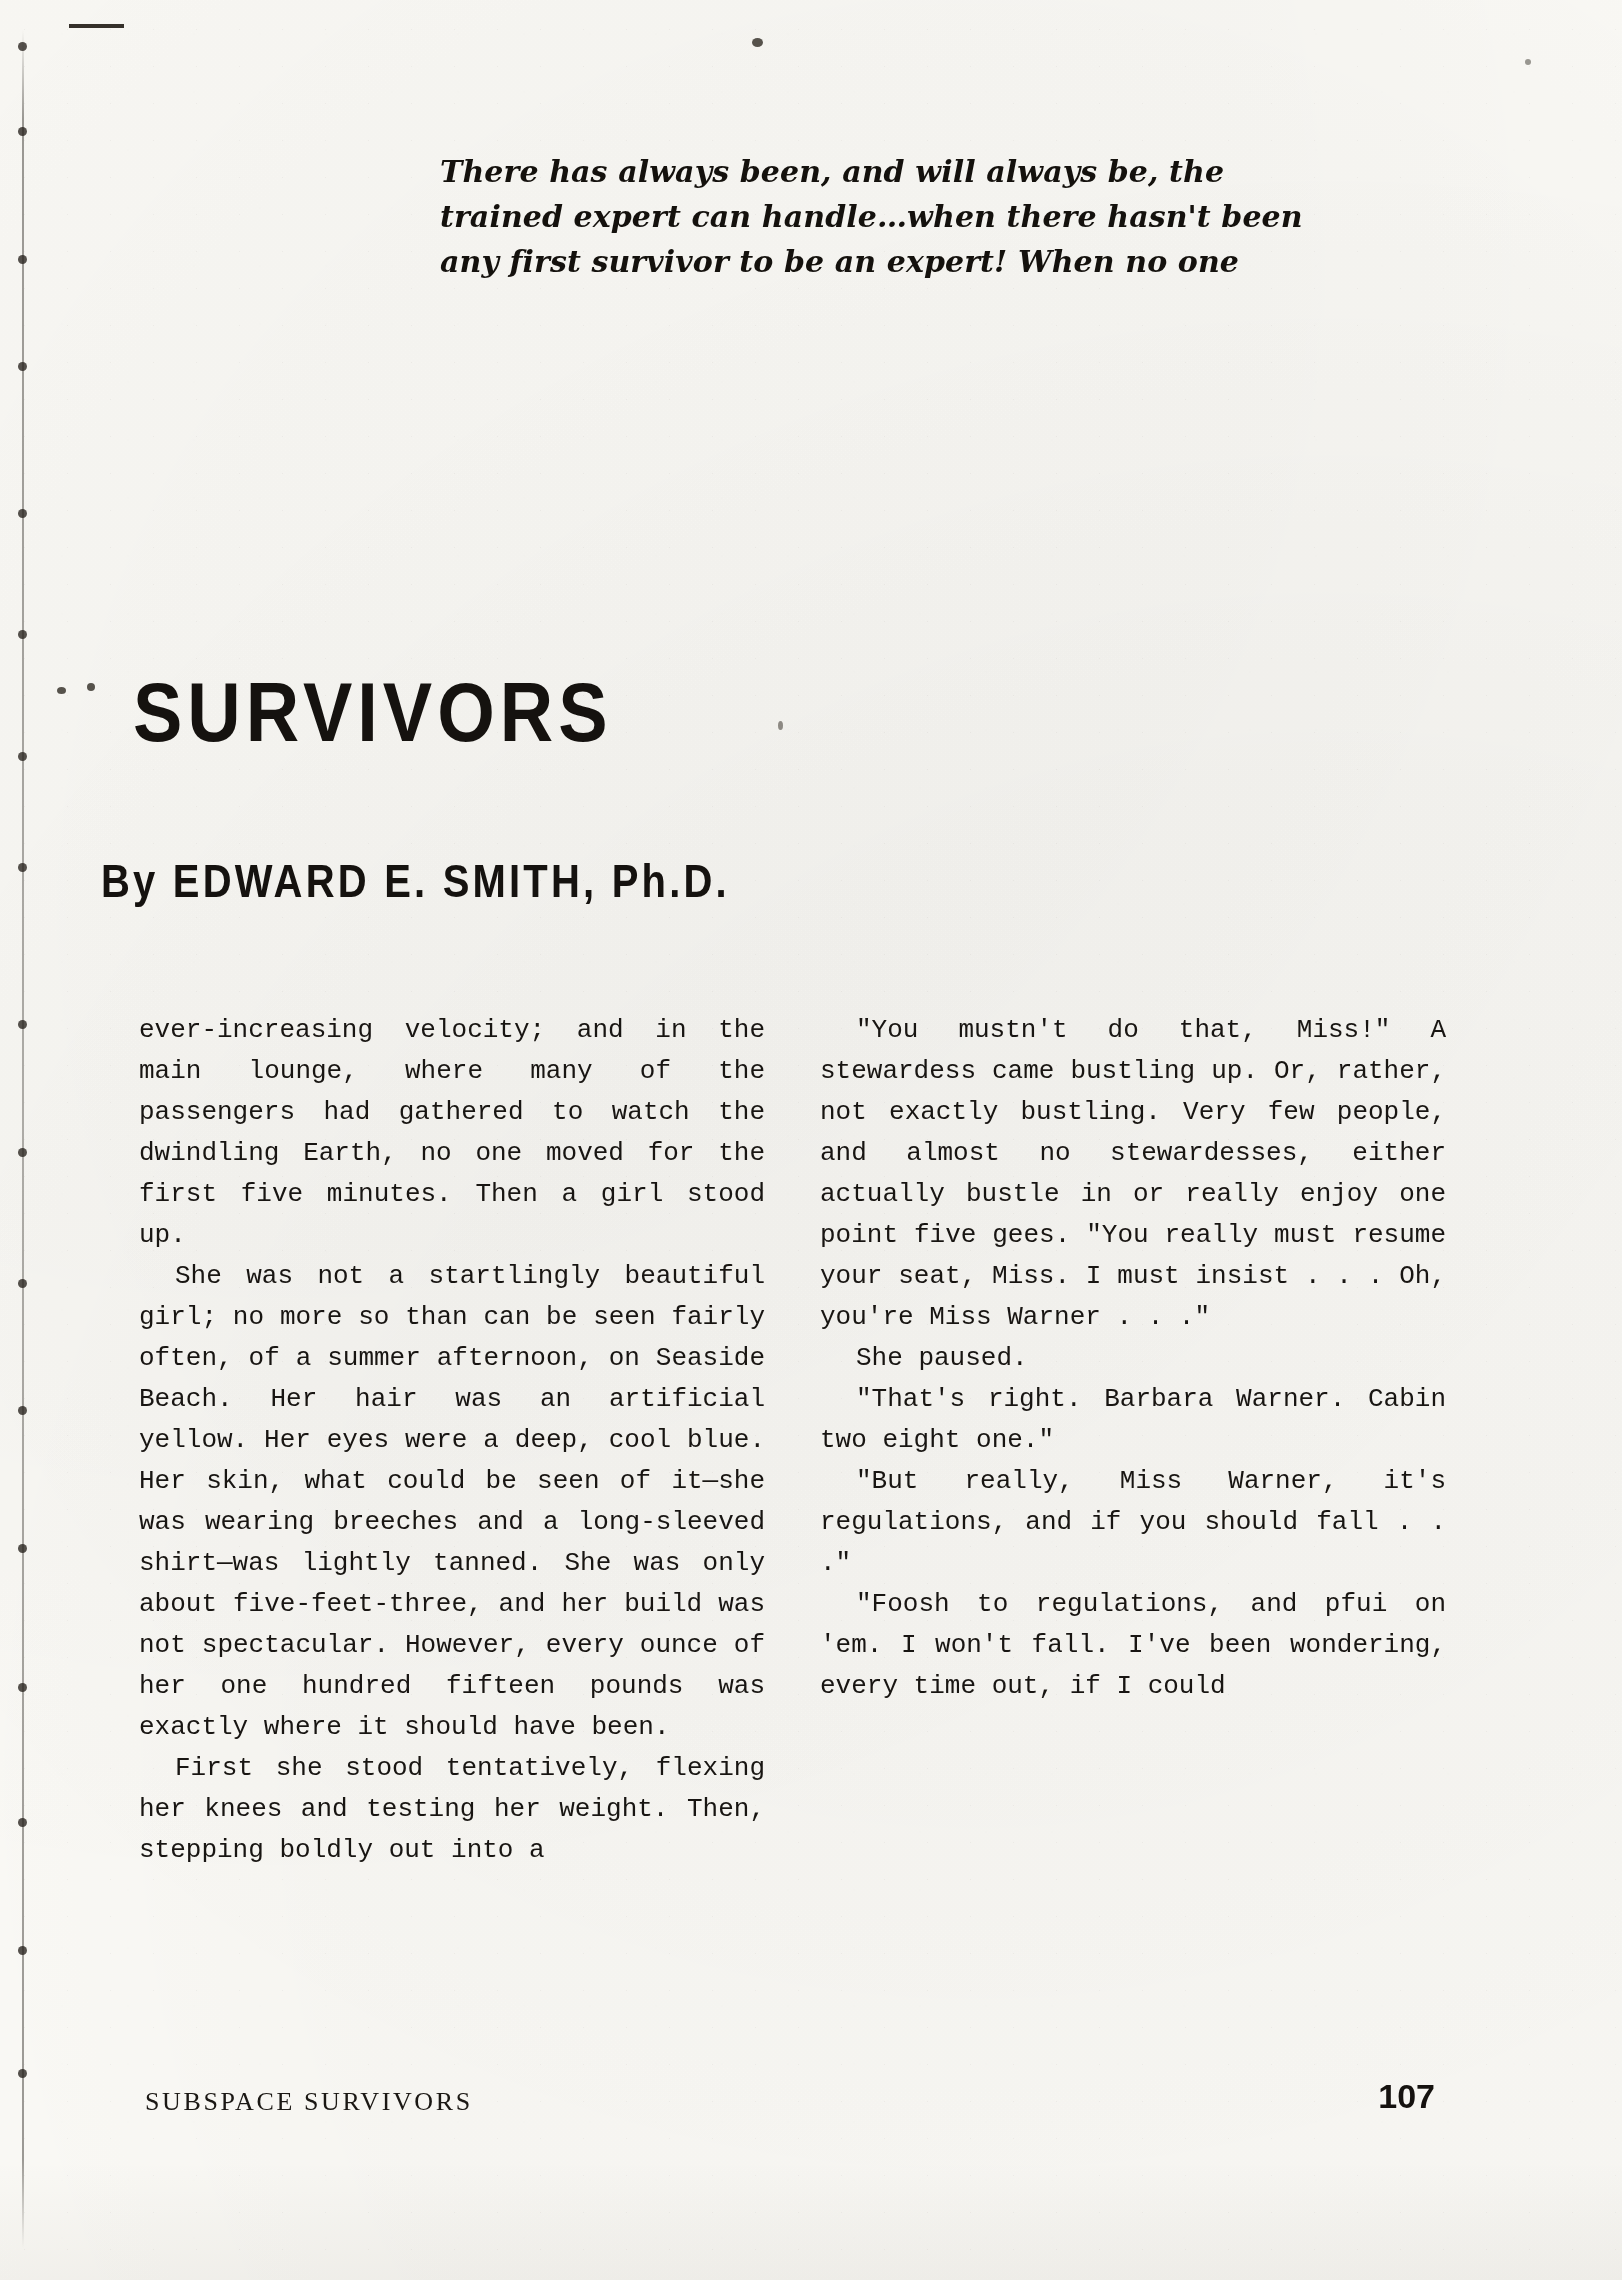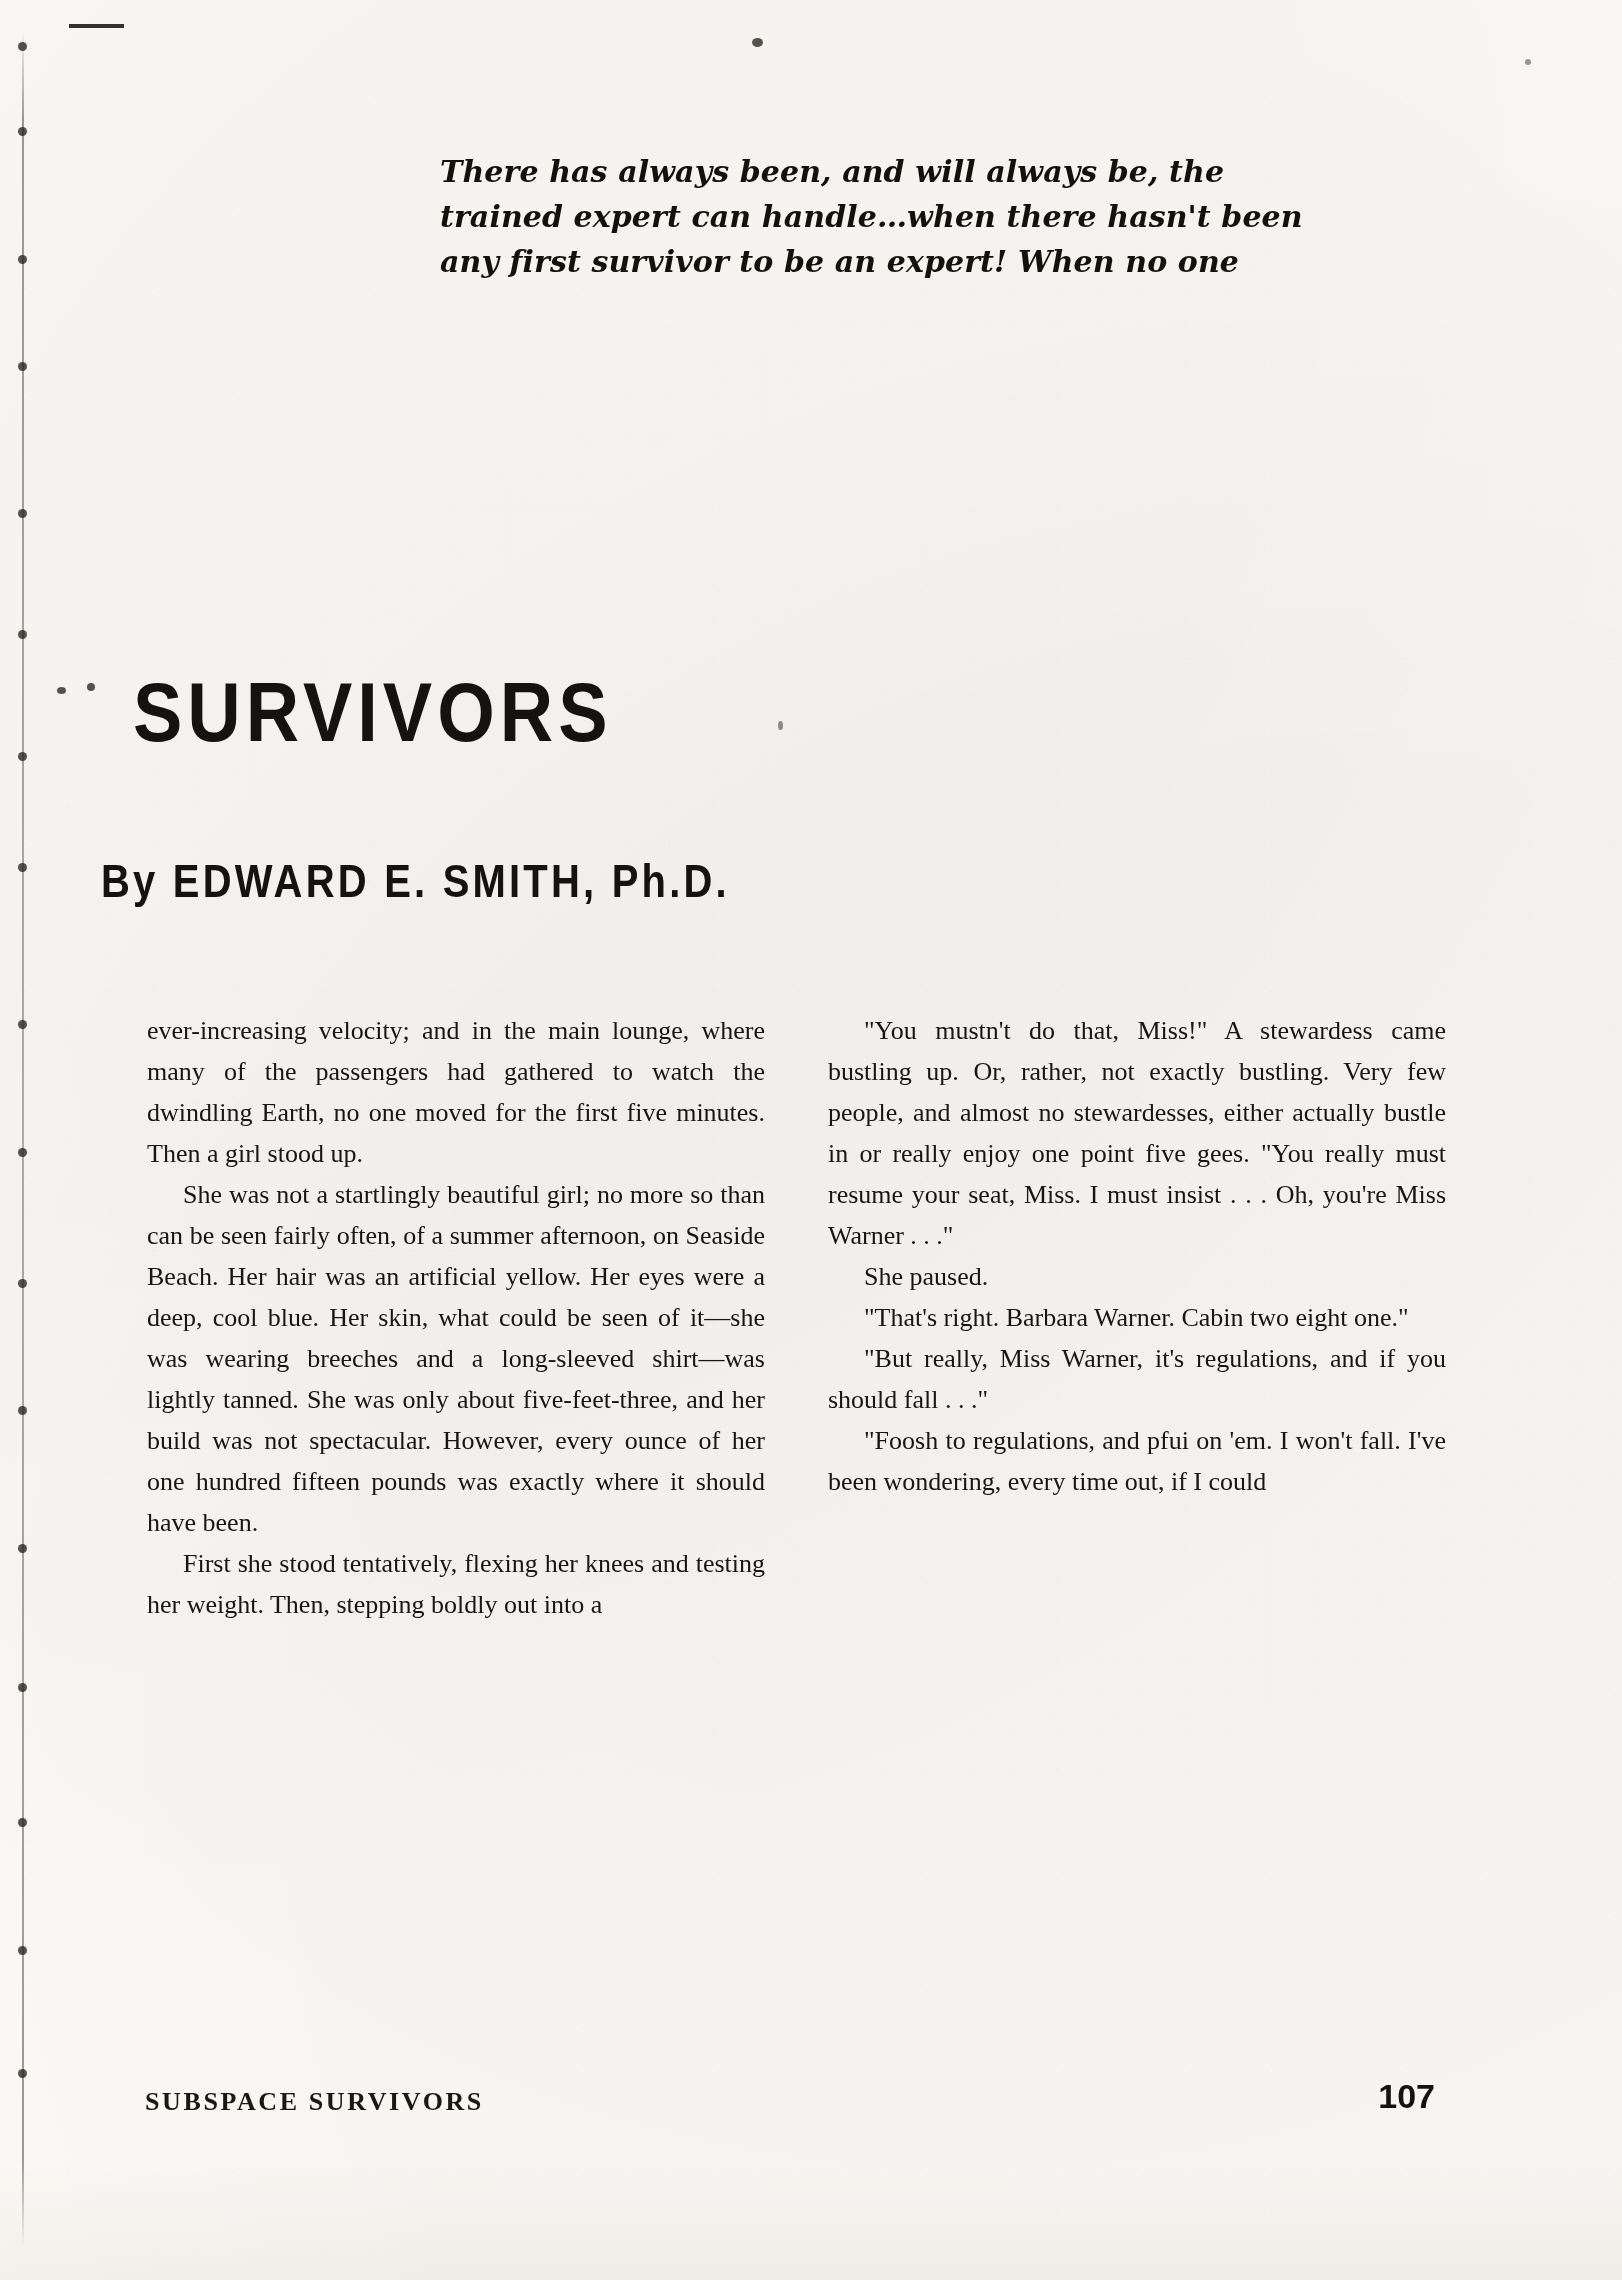--- a/index.html
+++ b/index.html
@@ -149,45 +149,44 @@
   #body-cols {
     position: absolute;
     left: 139px;
     top: 1010px;
     width: 1307px;
     display: flex;
     gap: 55px;
   }
   .col {
     width: 626px;
-    font-family: Liberation Serif, serif;
+    font-family: Liberation Mono, monospace;
     font-size: 26px;
     line-height: 41px;
     color: #181512;
     text-align: justify;
     text-justify: inter-word;
-    margin-left: 8px;
   }
   .col p {
     margin: 0;
   }
   .col p.indent {
     text-indent: 36px;
   }
 
   
   #footer-title {
     position: absolute;
     left: 145px;
     top: 2087px;
     font-family: "Liberation Serif", serif;
     font-size: 26px;
     letter-spacing: 2.6px;
     color: #1b1814;
-    font-weight: 700;
+    font-weight: 400;
   }
   #page-number {
     position: absolute;
     right: 188px;
     top: 2077px;
     font-family: "Liberation Sans", sans-serif;
     font-size: 34px;
     font-weight: bold;
     color: #15120f;
   }

